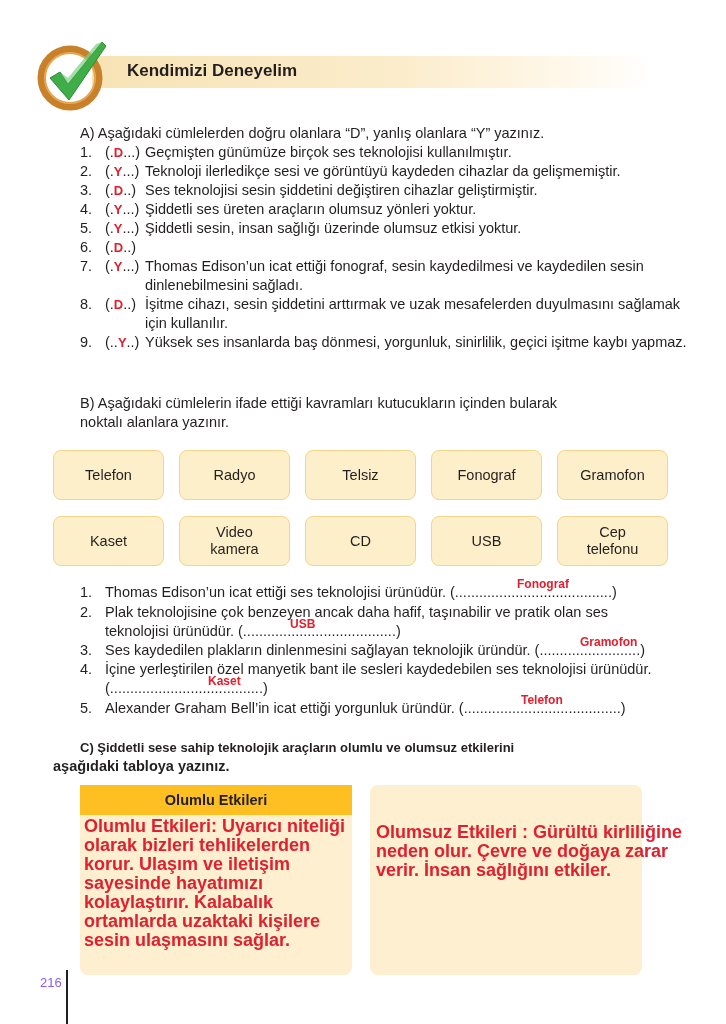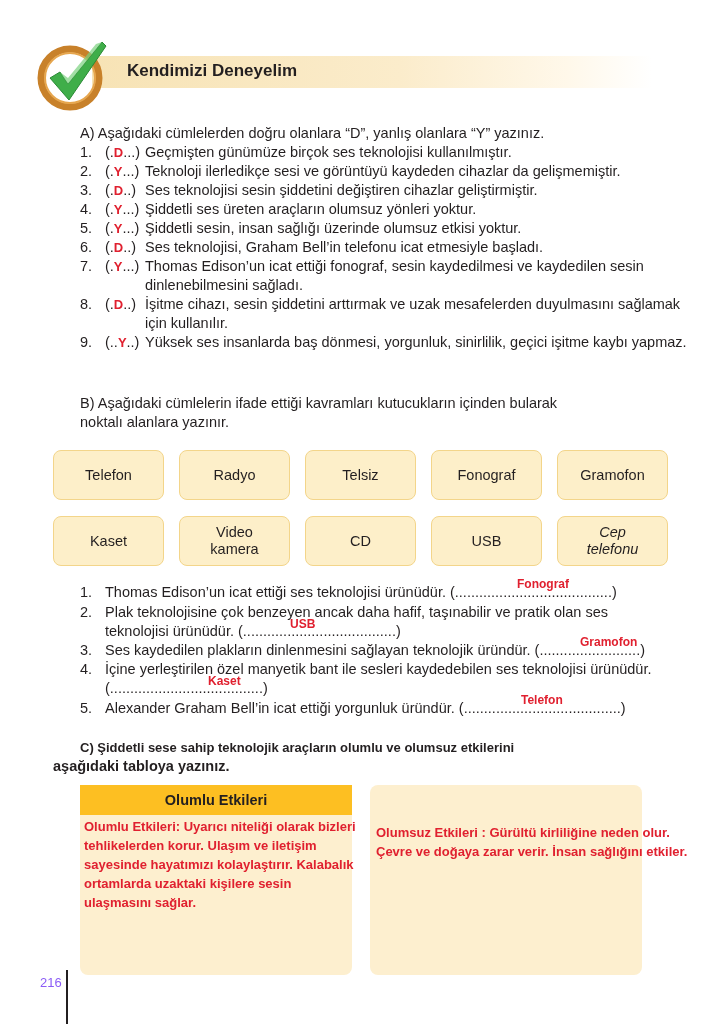--- a/index.html
+++ b/index.html
@@ -45,21 +45,21 @@
   .c-title { position: absolute; left: 80px; top: 738px; font-size: 13px; font-weight: bold; line-height: 19px; }
   .c-title2 { position: absolute; left: 53px; top: 757px; font-size: 14.5px; font-weight: bold; line-height: 19px; }
 
   .table-col { position: absolute; top: 785px; width: 272px; height: 190px; background: #fdefcf; border-radius: 8px; }
   .table-head {
     position: absolute; left: 0; top: 0; width: 272px; height: 30px; background: #fdbf22;
     border-radius: 0; display: flex; align-items: center; justify-content: center;
     font-size: 14.5px; font-weight: bold; color: #231f20;
   }
   .table-body {
-    position: absolute; color: #e0202f; font-weight: bold; font-size: 13px; line-height: 19px;
+    position: absolute; color: #e0202f; font-weight: bold; font-size: 18px; line-height: 19px;
   }
 
   .page-num { position: absolute; left: 40px; top: 975px; font-size: 13px; color: #8b5cf6; }
   .page-bar { position: absolute; left: 66px; top: 970px; width: 2px; height: 54px; background: #231f20; }
 </style>
 </head>
 <body>
 
 <div class="header-banner"></div>
 <svg class="check-badge" viewBox="0 0 72 80">
@@ -93,21 +93,20 @@
     <span class="a-text">Şiddetli ses üreten araçların olumsuz yönleri yoktur.</span>
   </div>
   <div class="a-item">
     <span class="a-num">5.</span>
     <span class="a-paren"><span>(.</span><span class="a-ans">Y</span><span>...)</span></span>
     <span class="a-text">Şiddetli sesin, insan sağlığı üzerinde olumsuz etkisi yoktur.</span>
   </div>
   <div class="a-item">
     <span class="a-num">6.</span>
     <span class="a-paren"><span>(.</span><span class="a-ans">D</span><span>..)</span></span>
-    <span class="a-text">Ses teknolojisi, Graham Bell’in telefonu icat etmesiyle başladı.</span>
   </div>
   <div class="a-item">
     <span class="a-num">7.</span>
     <span class="a-paren"><span>(.</span><span class="a-ans">Y</span><span>...)</span></span>
     <span class="a-text">Thomas Edison’un icat ettiği fonograf, sesin kaydedilmesi ve kaydedilen sesin dinlenebilmesini sağladı.</span>
   </div>
   <div class="a-item">
     <span class="a-num">8.</span>
     <span class="a-paren"><span>(.</span><span class="a-ans">D</span><span>..)</span></span>
     <span class="a-text">İşitme cihazı, sesin şiddetini arttırmak ve uzak mesafelerden duyulmasını sağlamak için kullanılır.</span>
@@ -125,21 +124,21 @@
 <div class="concept-grid">
   <div class="concept-box">Telefon</div>
   <div class="concept-box">Radyo</div>
   <div class="concept-box">Telsiz</div>
   <div class="concept-box">Fonograf</div>
   <div class="concept-box">Gramofon</div>
   <div class="concept-box" style="padding:0 22px;">Kaset</div>
   <div class="concept-box" style="padding:0 24px;">Video kamera</div>
   <div class="concept-box">CD</div>
   <div class="concept-box">USB</div>
-  <div class="concept-box" style="padding:0 28px;font-style:italic;">Cep telefonu</div>
+  <div class="concept-box" style="padding:0 28px;">Cep telefonu</div>
 </div>
 
 <div class="b-list">
   <div class="b-item">
     <span class="b-num">1.</span>
     <span class="b-text">Thomas Edison’un icat ettiği ses teknolojisi ürünüdür. (.......................................)</span>
     <span class="b-ans" style="left:437px; top:-8px;">Fonograf</span>
   </div>
   <div class="b-item" style="margin-top:1px;">
     <span class="b-num">2.</span>

